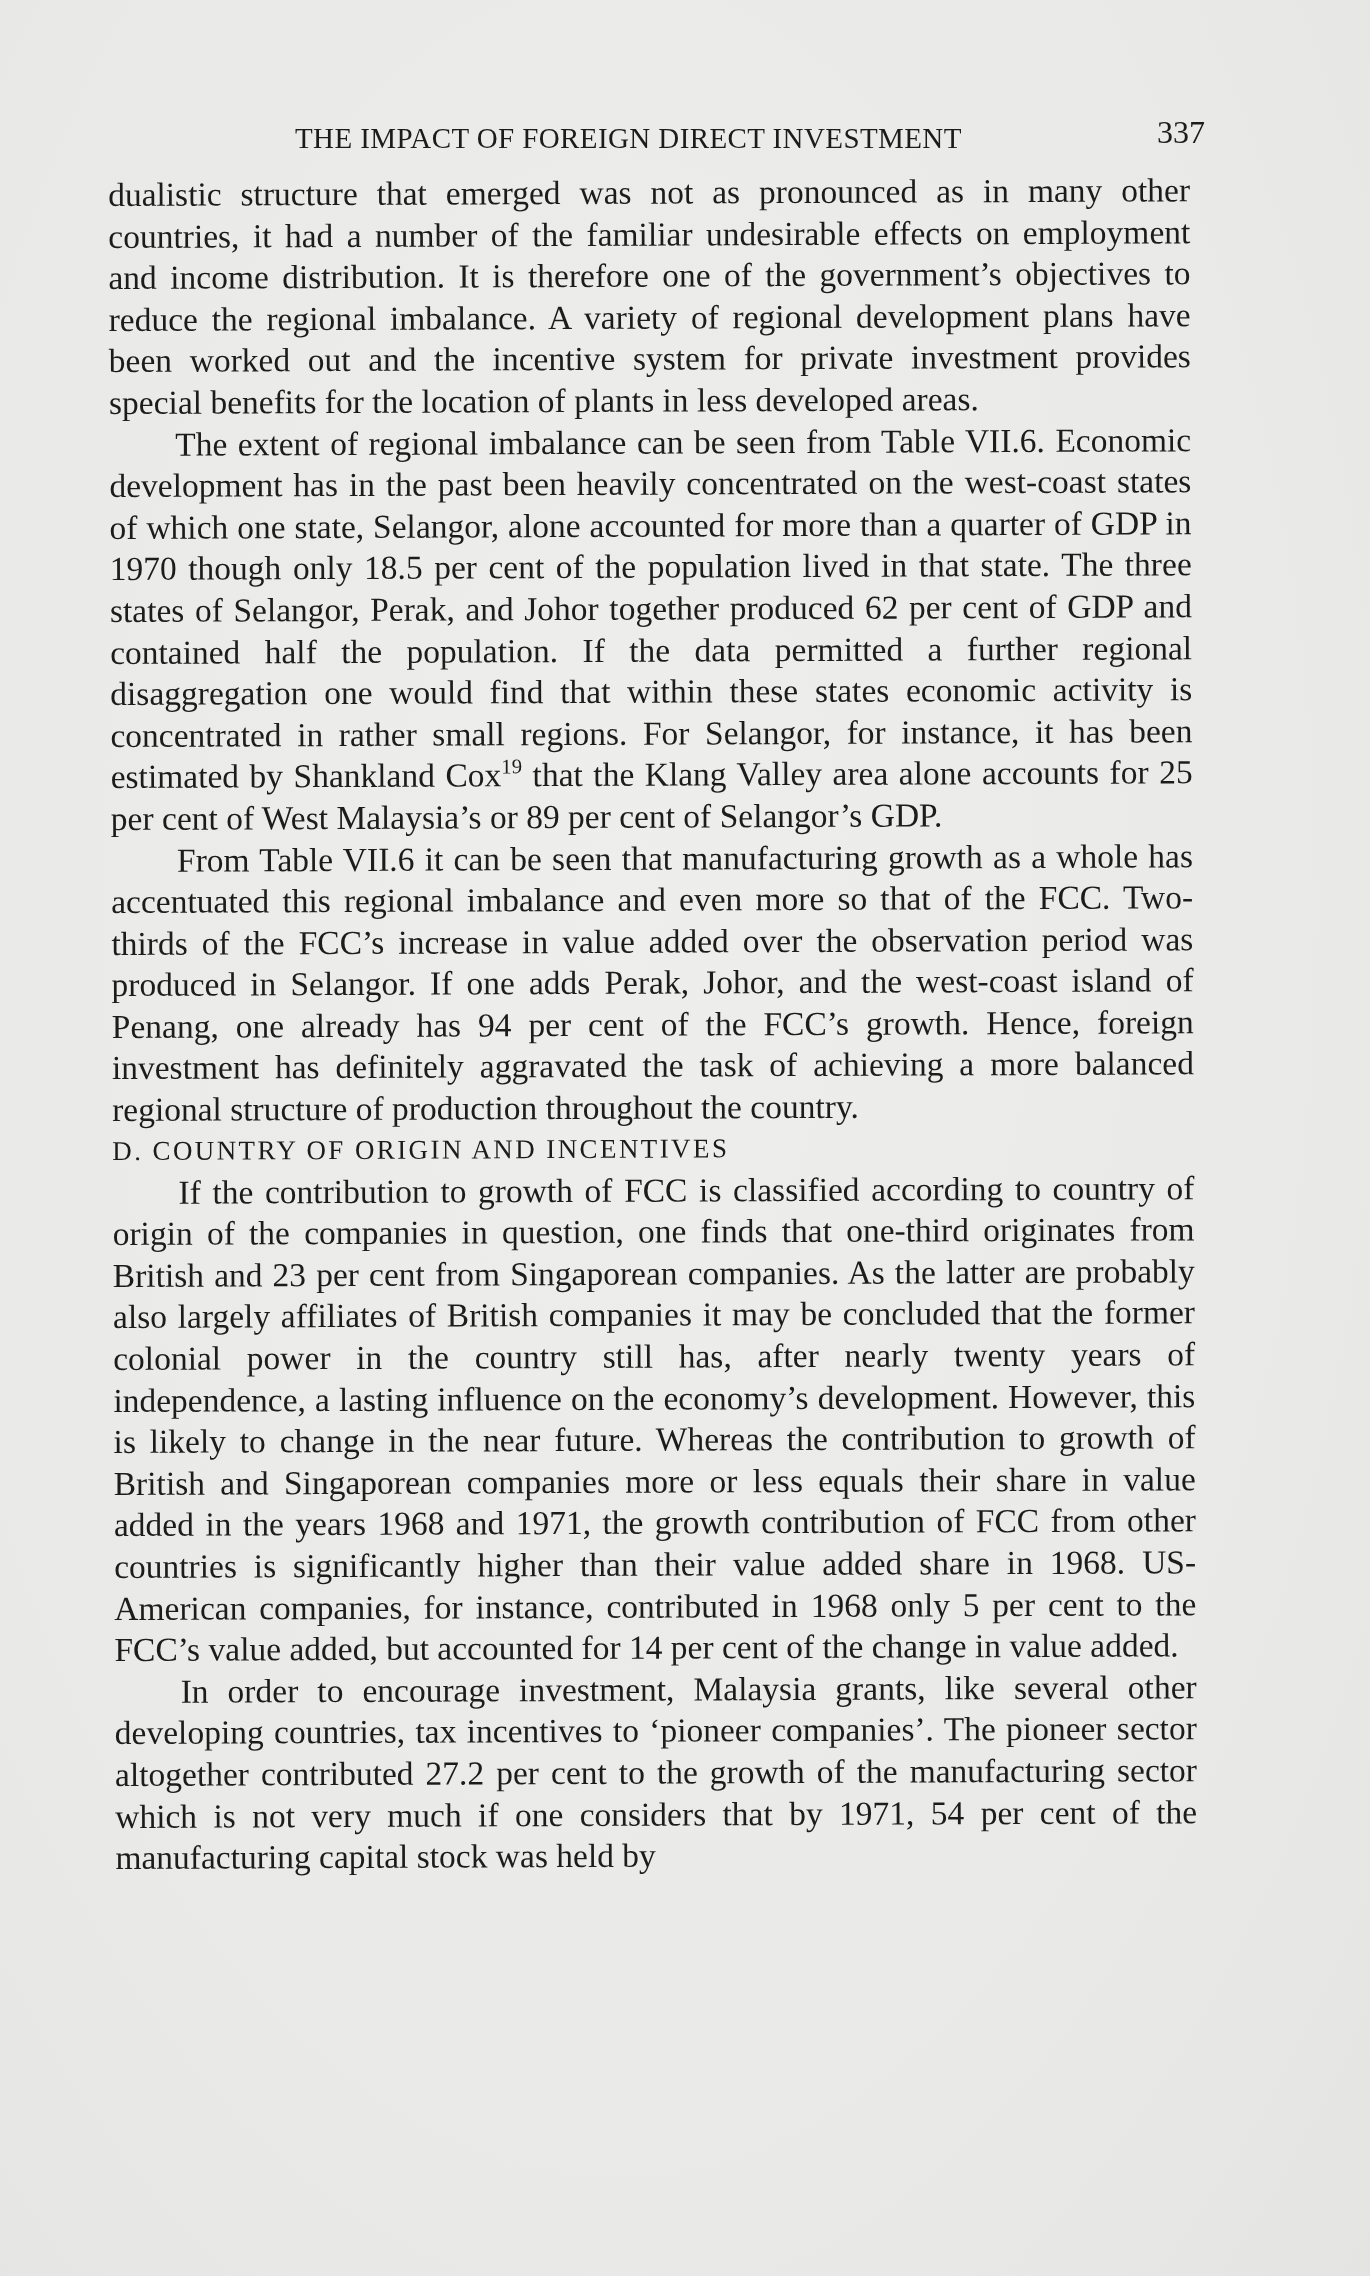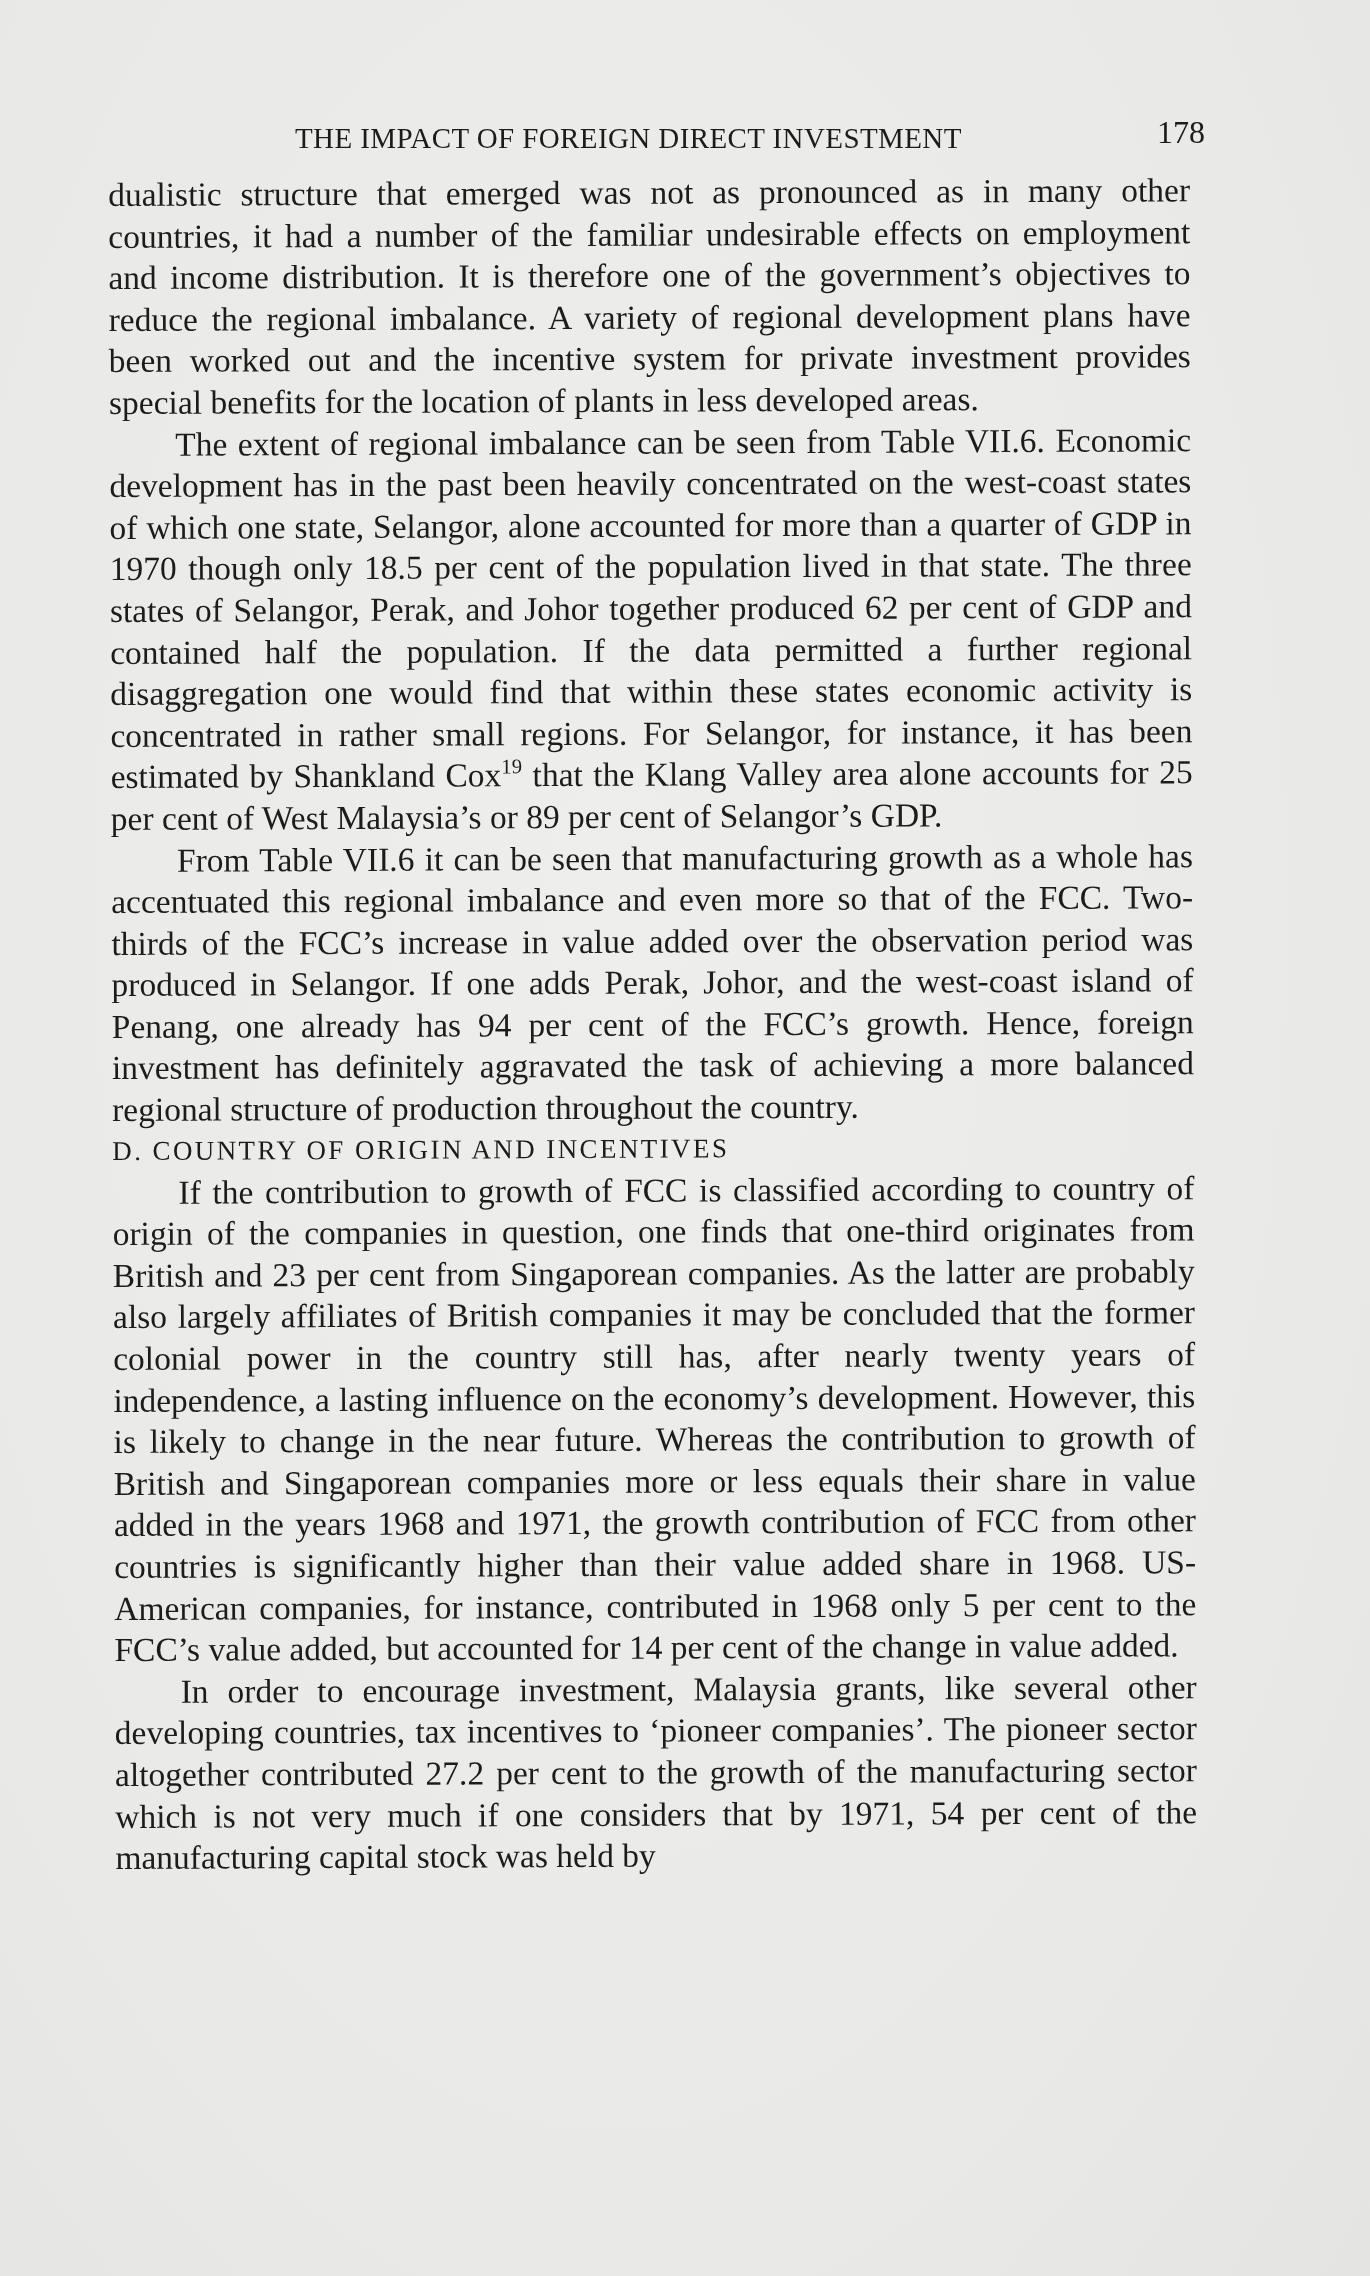--- a/index.html
+++ b/index.html
@@ -81,21 +81,21 @@
     width: 1370px; height: 96px;
   }
 </style>
 </head>
 <body>
 
 <div class="page">
 
   <div class="running-head">
     <span class="running-title">THE IMPACT OF FOREIGN DIRECT INVESTMENT</span>
-    <span class="folio">178</span>
+    <span class="folio">337</span>
   </div>
 
   <div class="body-text">
     <p>dualistic structure that emerged was not as pronounced as in many other countries, it had a number of the familiar undesirable effects on employment and income distribution. It is therefore one of the govern­ment’s objectives to reduce the regional imbalance. A variety of regional development plans have been worked out and the incentive system for private investment provides special benefits for the location of plants in less developed areas.</p>
 
     <p class="indent"><span>The extent of regional imbalance can be seen from Table VII.6. Economic development has in the past been heavily concentrated on the west-coast states of which one state, Selangor, alone accounted for more than a quarter of GDP in 1970 though only 18.5 per cent of the population lived in that state. The three states of Selangor, Perak, and Johor together produced 62 per cent of GDP and contained half the popu­lation. If the data permitted a further regional disaggregation one would find that within these states economic activity is concentrated in rather small regions. For Selangor, for instance, it has been estimated by Shankland Cox</span><sup>19</sup><span> that the Klang Valley area alone accounts for 25 per cent of West Malaysia’s or 89 per cent of Selangor’s GDP.</span></p>
 
     <p class="indent">From Table VII.6 it can be seen that manufacturing growth as a whole has accentuated this regional imbalance and even more so that of the FCC. Two-thirds of the FCC’s increase in value added over the observation period was produced in Selangor. If one adds Perak, Johor, and the west-coast island of Penang, one already has 94 per cent of the FCC’s growth. Hence, foreign investment has definitely aggravated the task of achieving a more balanced regional structure of production throughout the country.</p>
 
     <p class="section-heading">D. COUNTRY OF ORIGIN AND INCENTIVES</p>

